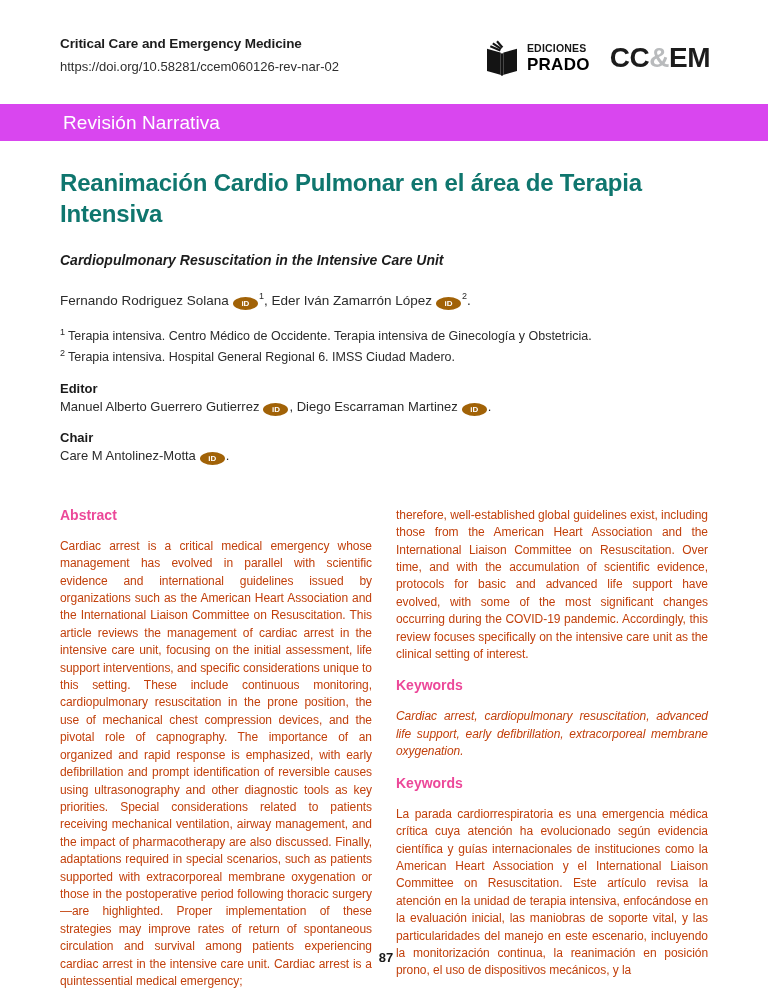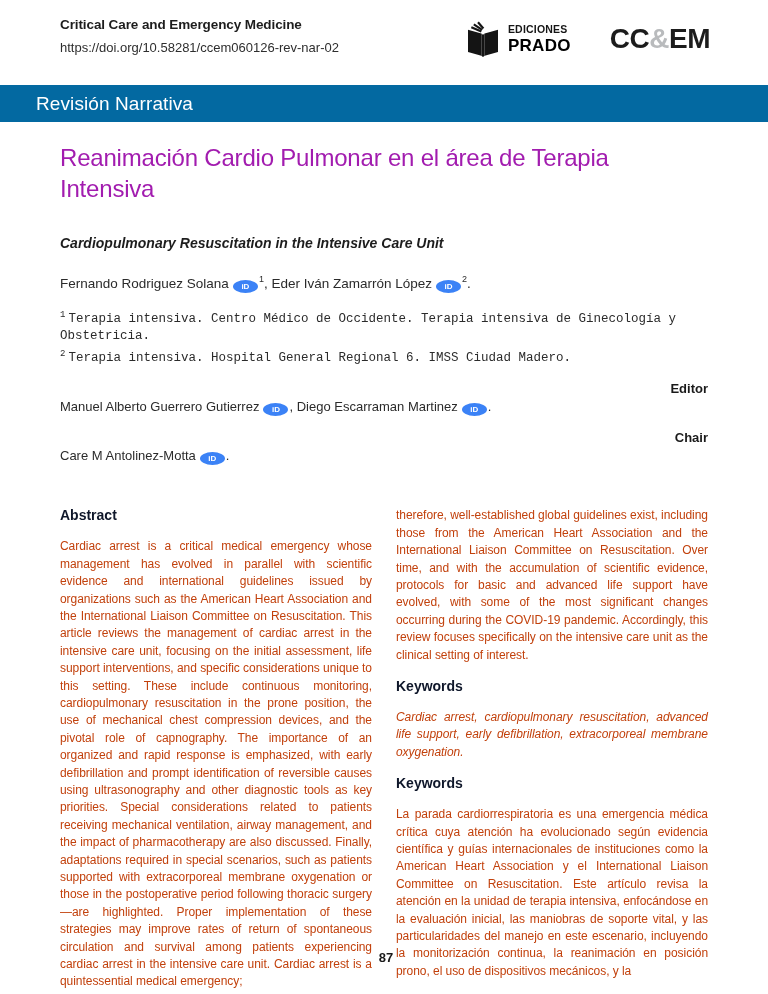--- a/index.html
+++ b/index.html
@@ -9,69 +9,69 @@
     width:768px; height:994px;
     margin:0 auto;
     background:#ffffff;
     font-family:"Liberation Sans", "DejaVu Sans", sans-serif;
     color:#2b2b2b;
     overflow:hidden;
   }
   
   .header-row {
     display:flex; justify-content:space-between; align-items:flex-start;
-    padding:17px 58px 0 60px;
+    padding:36px 58px 0 60px;
   }
   .journal-id .journal-title {
     font-size:13.5px; font-weight:700; color:#1d1d1d; letter-spacing:-0.1px;
   }
   .journal-id .doi {
     margin-top:8px; font-size:13px; color:#2e2e2e; text-decoration:none; display:block;
   }
-  .logos { display:flex; align-items:center; gap:39px; margin-top:2px; }
+  .logos { display:flex; align-items:center; gap:20px; margin-top:2px; }
   .prado { display:flex; align-items:center; gap:5px; }
   .prado svg { width:40px; height:40px; display:block; }
   .prado-text { display:flex; flex-direction:column; line-height:1; }
   .prado-text .ed { font-size:10.5px; font-weight:700; color:#161616; letter-spacing:0.2px; }
   .prado-text .pr { font-size:17px; font-weight:700; color:#000000; letter-spacing:0.3px; margin-top:2px; }
   .ccem { font-size:28px; font-weight:800; color:#1c1c1c; letter-spacing:-0.5px; line-height:1; }
   .ccem .amp { color:#b9bbbd; }
   
   .banner {
-    margin-top:26px; height:37px; background:#0369a1;
-    display:flex; align-items:center; padding-left:36px;
+    margin-top:26px; height:37px; background:#d946ef;
+    display:flex; align-items:center; padding-left:63px;
   }
   .banner-label { color:#ffffff; font-size:19px; font-weight:400; letter-spacing:0.1px; }
   
   .article-head { padding:0 60px; }
   .title {
-    margin-top:20px; max-width:636px;
-    font-size:24px; line-height:31px; font-weight:400; color:#a21caf; letter-spacing:-0.2px;
+    margin-top:26px; max-width:636px;
+    font-size:24px; line-height:31px; font-weight:700; color:#0f766e; letter-spacing:-0.2px;
   }
   .subtitle {
-    margin-top:31px; font-size:14px; font-weight:700; font-style:italic; color:#1d1d1d;
+    margin-top:23px; font-size:14px; font-weight:700; font-style:italic; color:#1d1d1d;
   }
   .authors { margin-top:23px; font-size:13.5px; color:#2b2b2b; }
   .orcid {
     display:inline-block; width:25px; height:13px; border-radius:50%;
-    background:#3b82f6; color:#ffffff; font-size:8px; font-weight:700;
+    background:#a16207; color:#ffffff; font-size:8px; font-weight:700;
     text-align:center; line-height:13px; vertical-align:-1px; margin:0 1px 0 4px;
     text-decoration:none;
   }
   sup { font-size:9px; }
-  .affiliations { margin-top:14px; font-size:12.5px; line-height:17.5px; color:#2b2b2b;font-family:Liberation Mono, monospace; }
+  .affiliations { margin-top:14px; font-size:12.5px; line-height:17.5px; color:#2b2b2b; }
   .affil sup { margin-right:3px; }
-  .role-label { margin-top:14px; font-size:13px; font-weight:700; color:#1a1a1a;text-align:right; }
+  .role-label { margin-top:14px; font-size:13px; font-weight:700; color:#1a1a1a; }
   .role-names { margin-top:3px; font-size:13px; color:#2b2b2b; }
   
   .columns {
     display:flex; gap:24px; padding:0 60px; margin-top:42px;
   }
   .col { flex:1; min-width:0; }
-  .sec-heading { font-size:14px; font-weight:700; color:#0f172a; margin-bottom:15px; }
+  .sec-heading { font-size:14px; font-weight:700; color:#ec4899; margin-bottom:15px; }
   .sec-heading.spaced { margin-top:14px; }
   .body-text {
     font-size:12px; line-height:17.4px; color:#c2410c;
     text-align:justify; letter-spacing:-0.05px;
   }
   .body-text.italic { font-style:italic; }
   
   .page-footer {
     position:absolute; left:4px; right:0; bottom:28px; text-align:center;
   }

